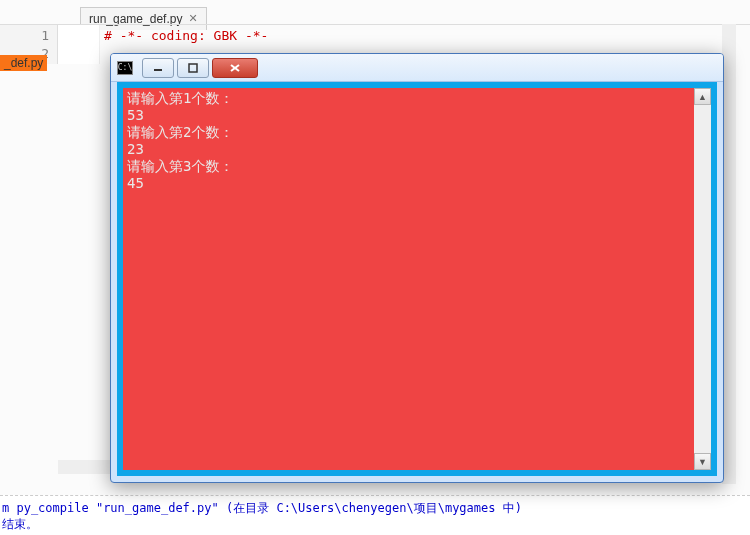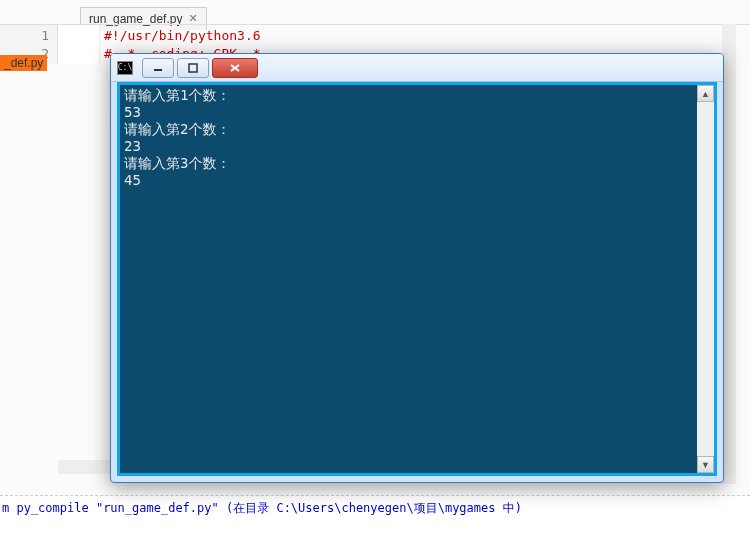--- a/index.html
+++ b/index.html
@@ -169,22 +169,22 @@
   background: linear-gradient(#e97b6f,#c8402e);
   border-color: #a63022;
 }
 .win-btn svg { display: block; }
 .cmd-inner {
   position: absolute;
   top: 28px;
   left: 6px;
   right: 6px;
   bottom: 6px;
-  background: #0c4a6e;
-  border: 3px solid #0ea5e9;
+  background: #ef4444;
+  border: 6px solid #0ea5e9;
 }
 .cmd-body {
   position: absolute;
   top: 0; left: 0;
   right: 17px;
   bottom: 0;
   padding: 2px 4px;
   font-family: SimSun, NSimSun, monospace;
   font-size: 14px;
   line-height: 17px;
@@ -230,32 +230,32 @@
     </div>
   </div>
 
   <div class="code-area">
     <div class="gutter">
       <div>1</div>
       <div>2</div>
     </div>
     <div class="gutter-margin"></div>
     <div class="code-lines">
-      <div class="code-red">#!/usr/bin/python3.6</div>
       <div class="code-red"># -*- coding: GBK -*-</div>
     </div>
   </div>
 
   <div class="sidebar-file">_def.py</div>
 
   <div class="scrollbar-right"></div>
   <div class="code-area-bottom"></div>
 
   <div class="bottom-output">
     <div class="out-blue">m py_compile "run_game_def.py" (在目录 C:\Users\chenyegen\项目\mygames 中)</div>
+    <div class="out-text">结束。</div>
   </div>
 </div>
 
 <div class="cmd-window">
   <div class="titlebar">
     <div class="titlebar-icon">C:\</div>
     <div class="win-btns">
       <div class="win-btn">
         <svg width="10" height="10">
             <line x1="1" y1="7" x2="9" y2="7" stroke="#333" stroke-width="2"></line>

